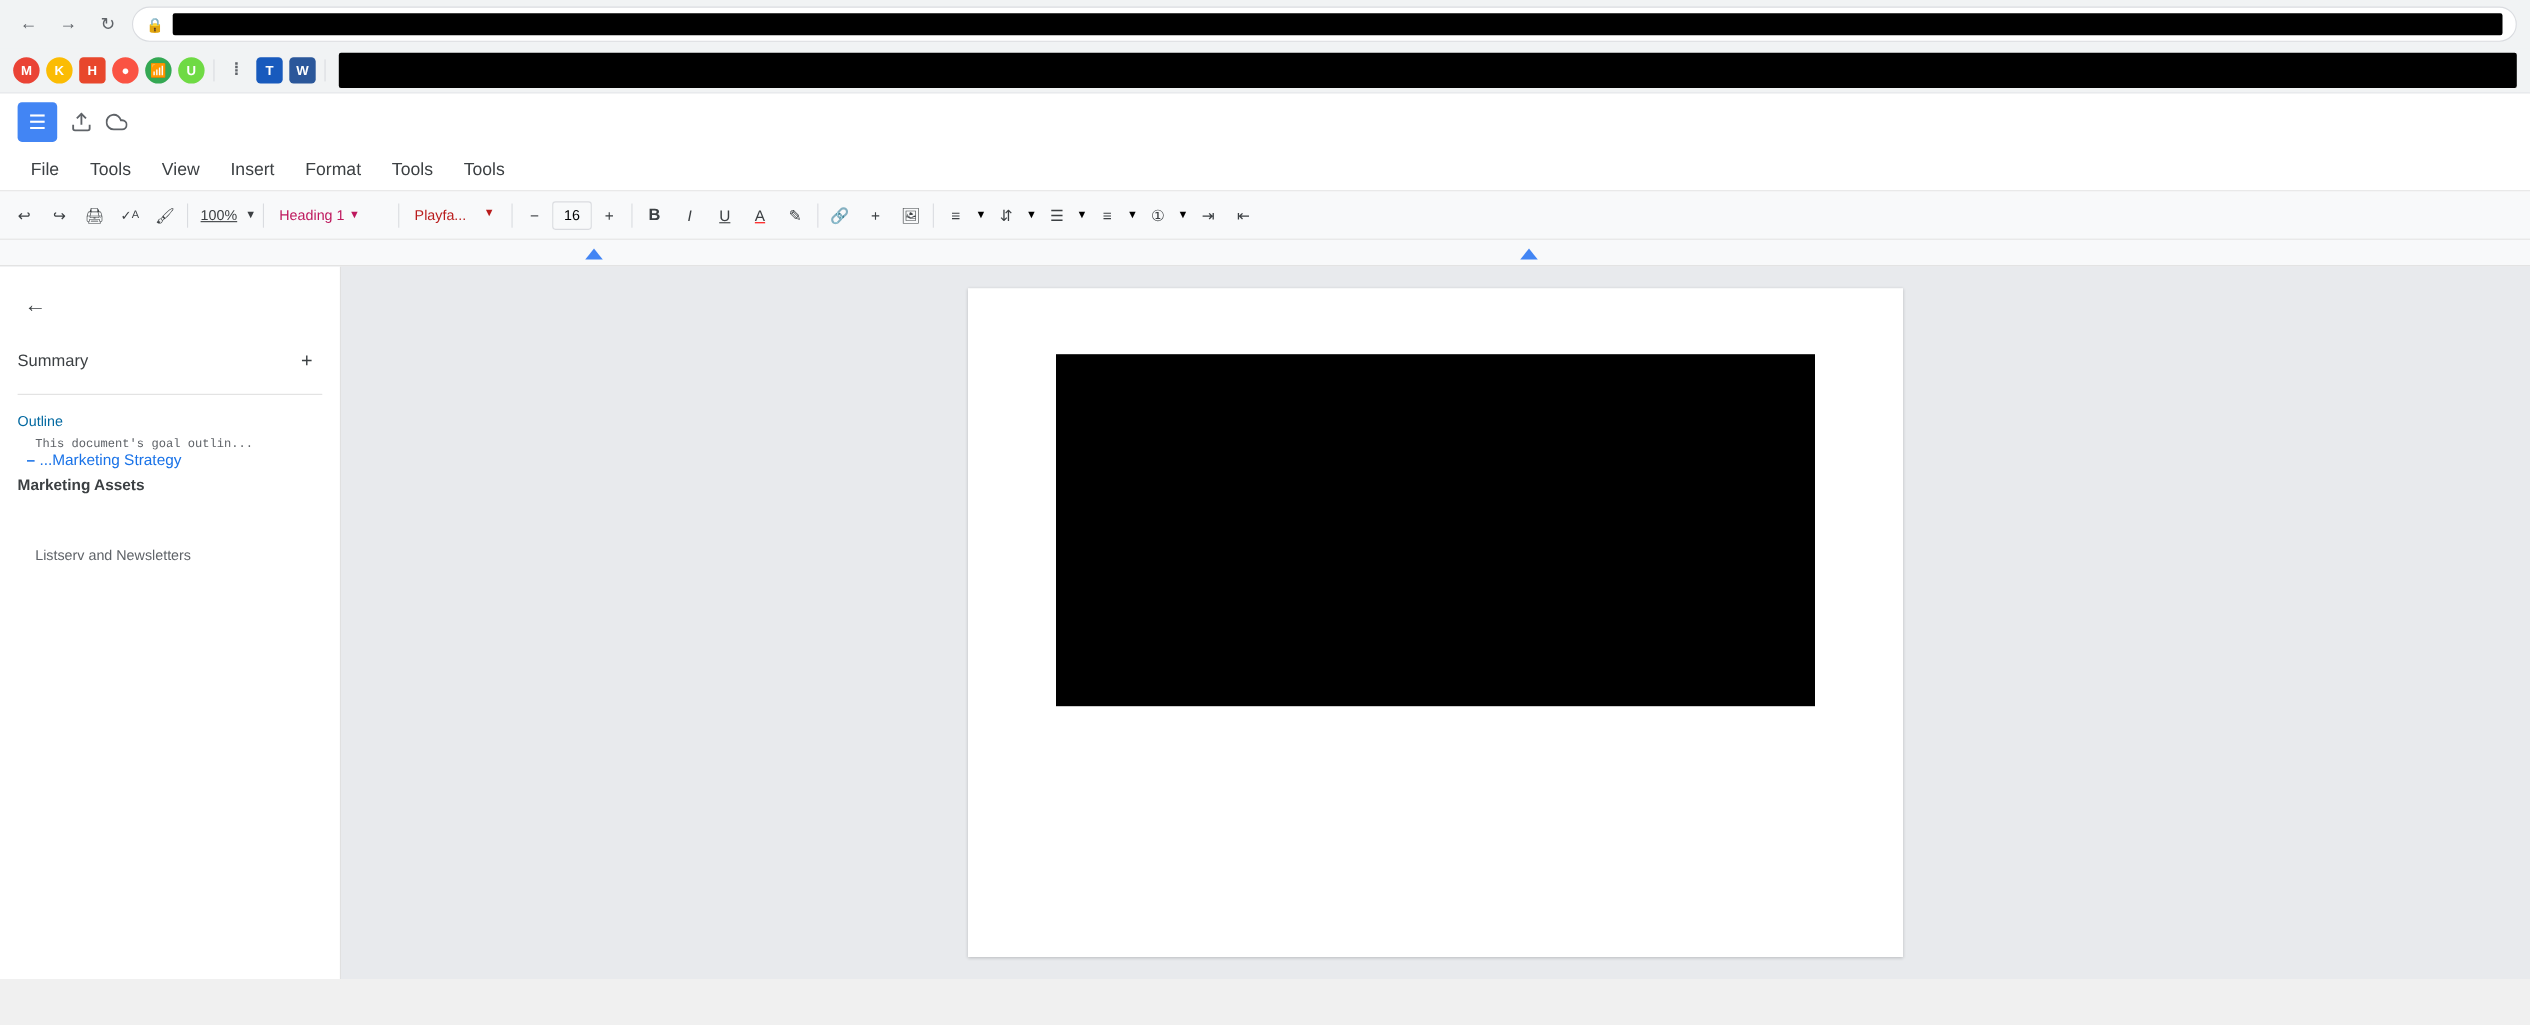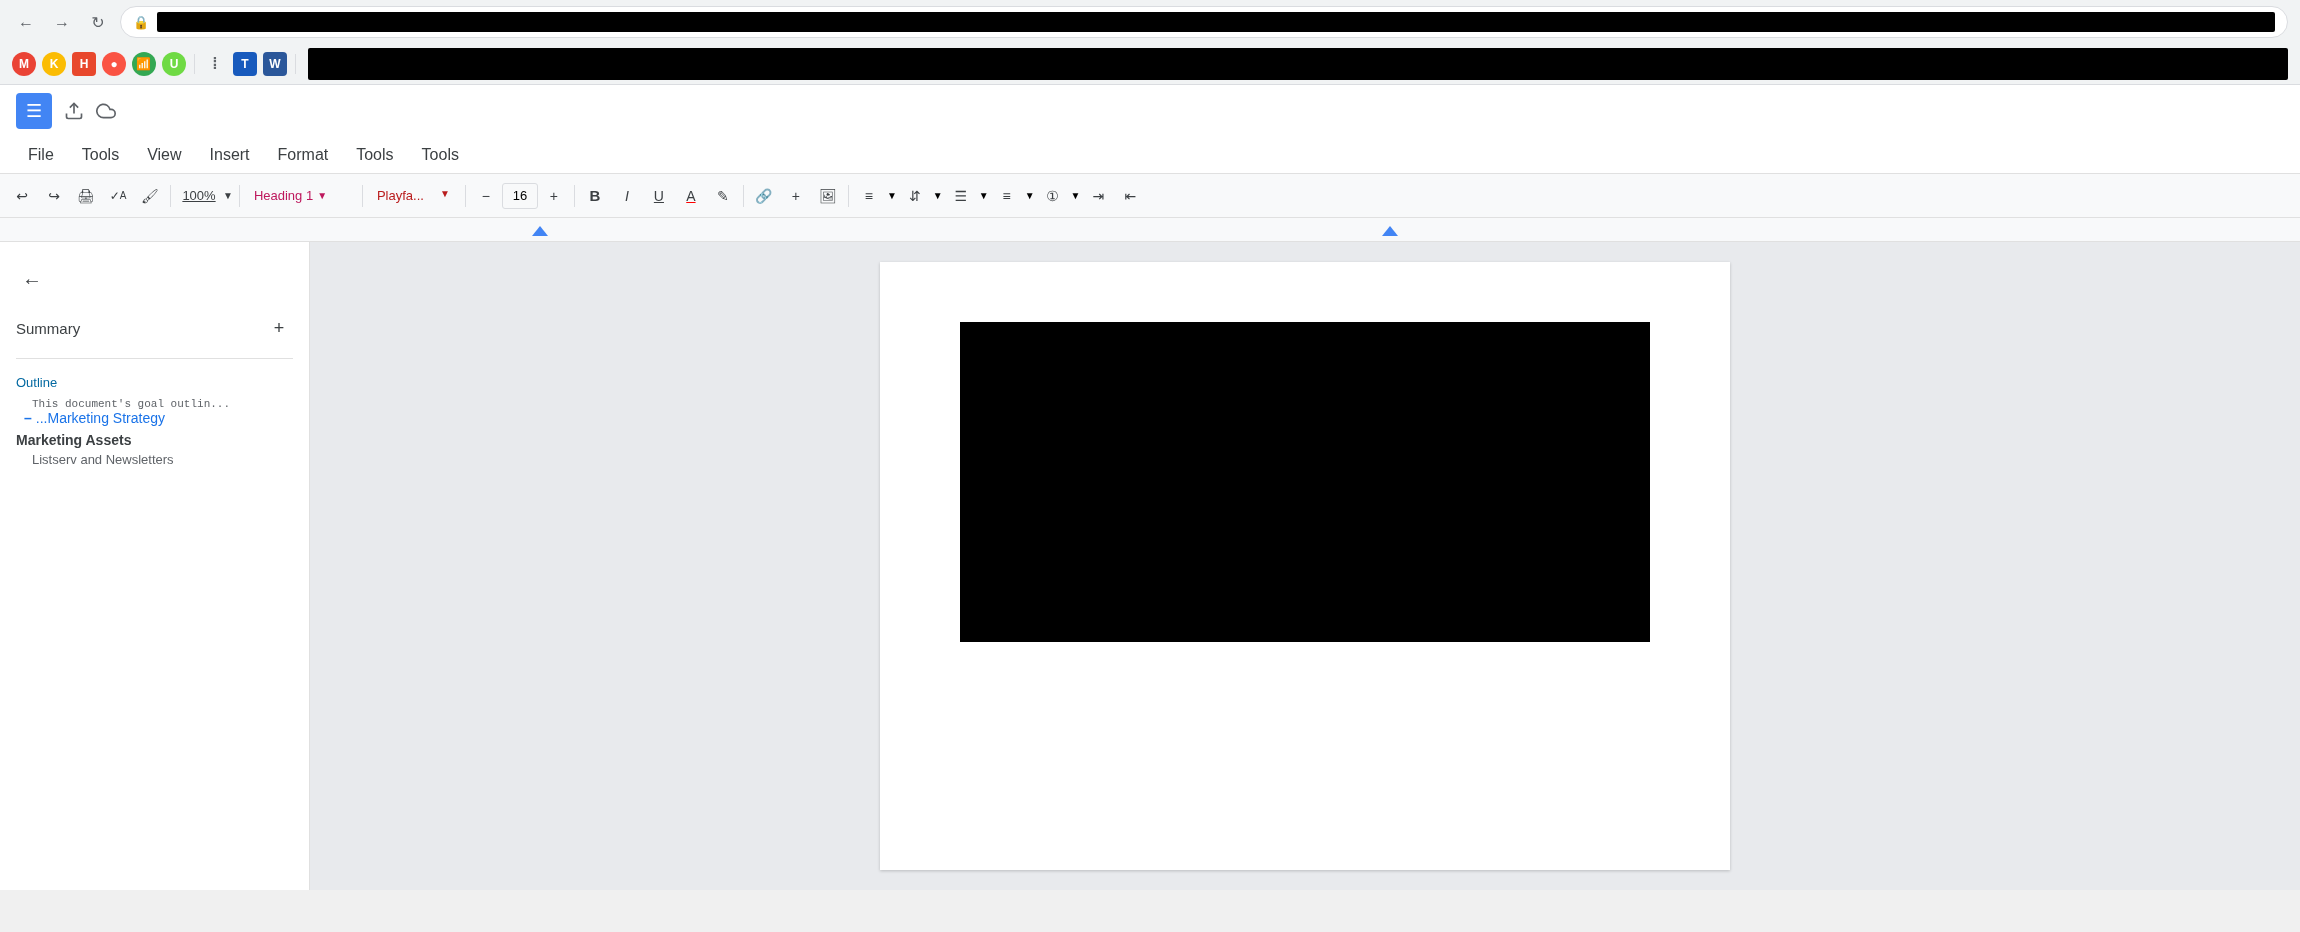--- a/index.html
+++ b/index.html
@@ -315,20 +315,21 @@
     .sidebar-outline-heading {
       font-size: 14px;
       font-weight: bold;
       color: #3c4043;
       margin-bottom: 4px;
     }
     .sidebar-outline-subitem {
       font-size: 13px;
       color: #5f6368;
       padding-left: 16px;
+      margin-top: 45px;
     }
 
     
     .doc-canvas {
       flex: 1;
       overflow-y: auto;
       padding: 20px 40px;
       background: #e8eaed;
       display: flex;
       justify-content: center;

